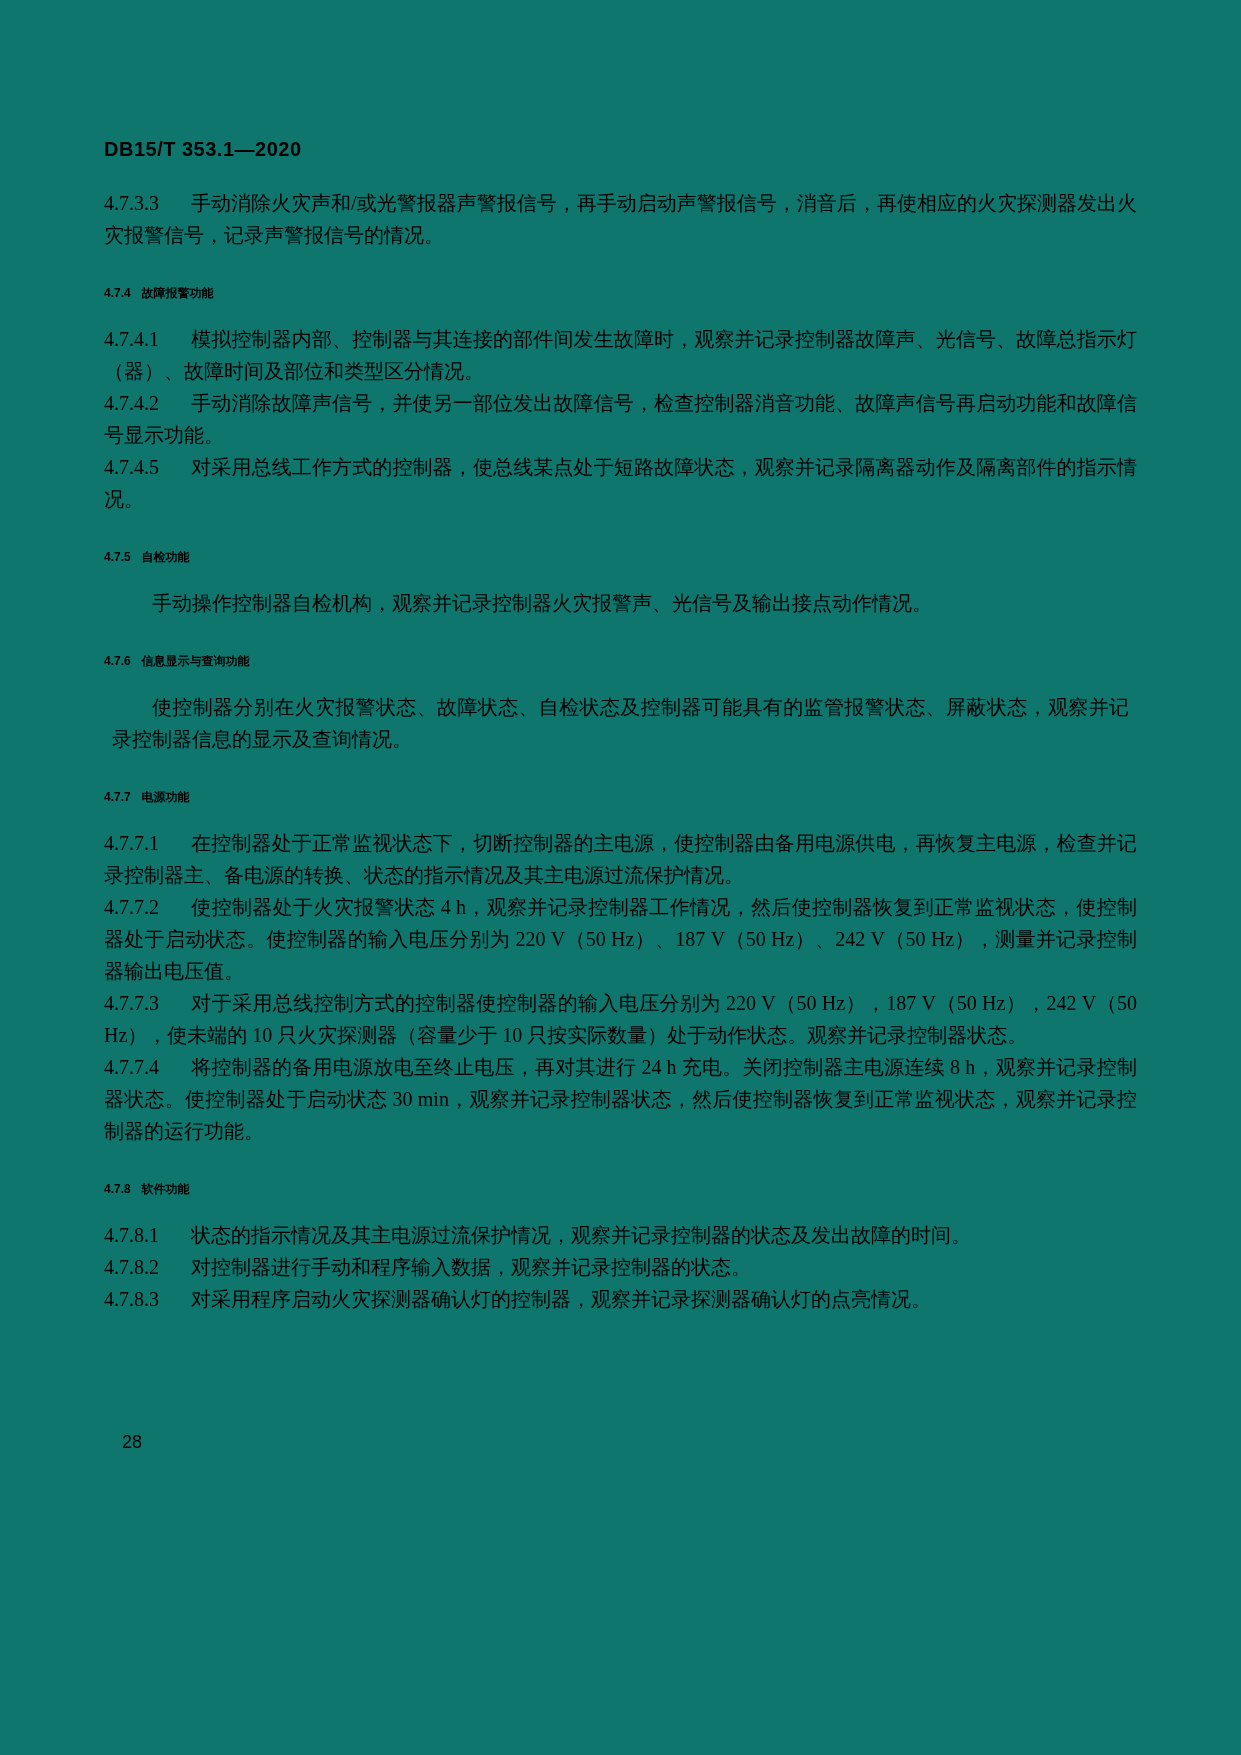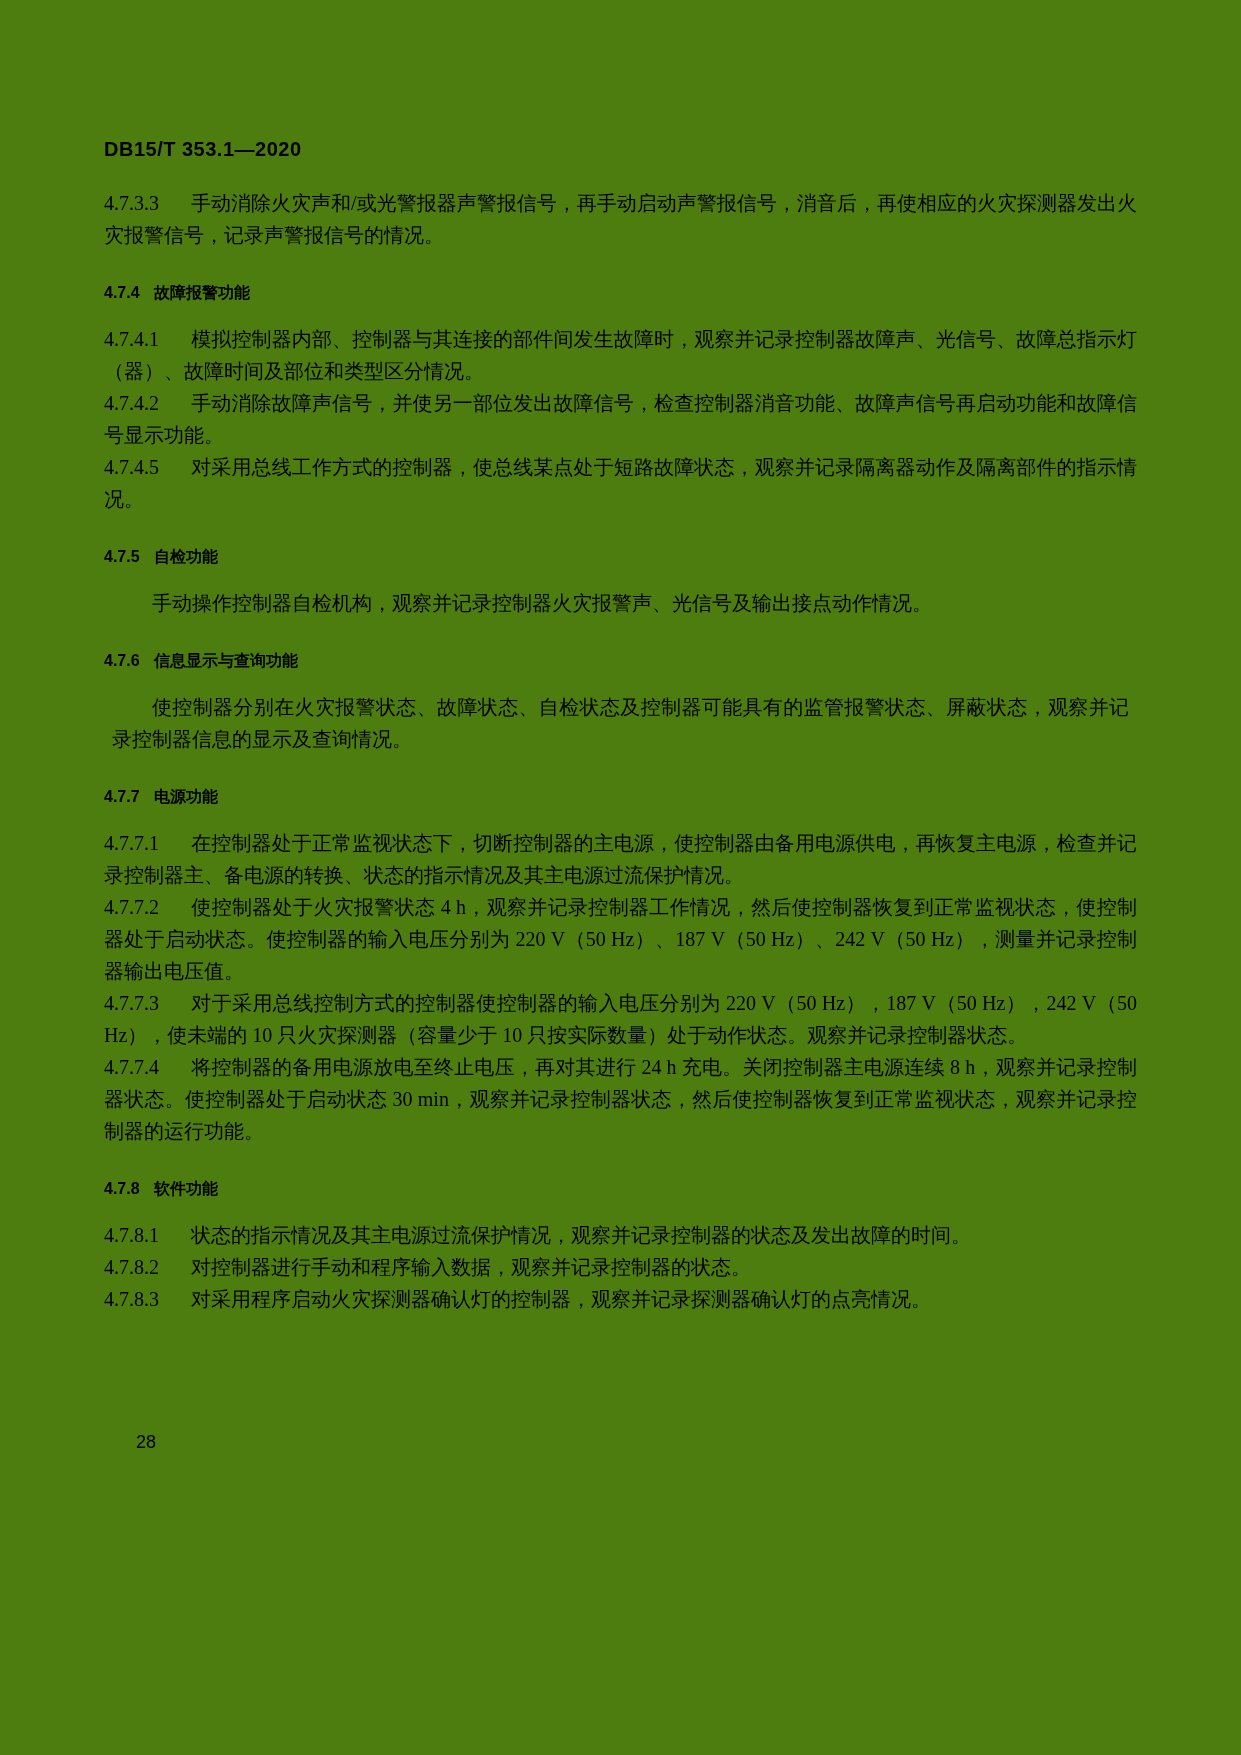--- a/index.html
+++ b/index.html
@@ -5,21 +5,21 @@
   html, body {
     margin: 0;
     padding: 0;
     background: #ffffff;
   }
   .page {
     position: relative;
     width: 1241px;
     height: 1755px;
     margin: 0 auto;
-    background: #4d7c0f;
+    background: #0f766e;
     box-sizing: border-box;
     padding: 138px 104px 0 104px;
     font-family: "Liberation Serif", "DejaVu Serif", serif;
     color: #000000;
     overflow: hidden;
   }
   .doc-number {
     font-family: "Liberation Sans", "DejaVu Sans", sans-serif;
     font-weight: 600;
     font-size: 20px;
@@ -35,35 +35,35 @@
   p.clause {
     margin: 0;
   }
   p.clause .num {
     margin-right: 1.6em;
     white-space: nowrap;
   }
   h3.heading {
     font-family: "Liberation Sans", "DejaVu Sans", sans-serif;
     font-weight: bold;
-    font-size: 16px;
+    font-size: 12px;
     line-height: 32px;
     margin: 26px 0 14px 0;
   }
   h3.heading .num {
     margin-right: 0.9em;
     white-space: nowrap;
   }
   p.indent {
     margin: 8px;
     text-indent: 2em;
   }
   .page-number {
     position: absolute;
-    left: 136px;
+    left: 122px;
     top: 1432px;
     font-size: 18px;
     font-family: "Liberation Sans", "DejaVu Sans", sans-serif;
   }
 </style>
 </head>
 <body>
 
 <div class="page">
 

